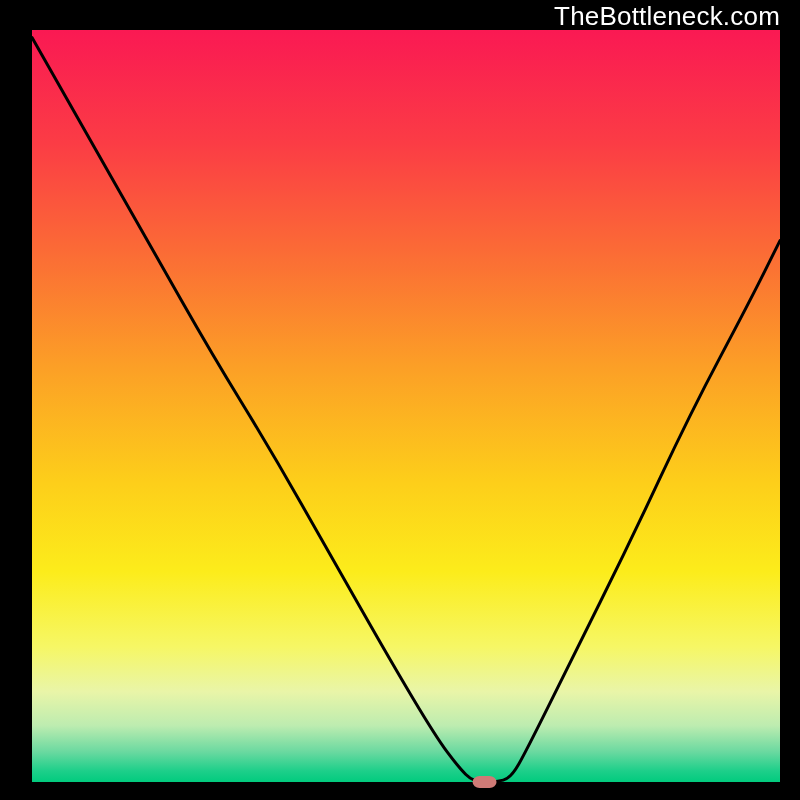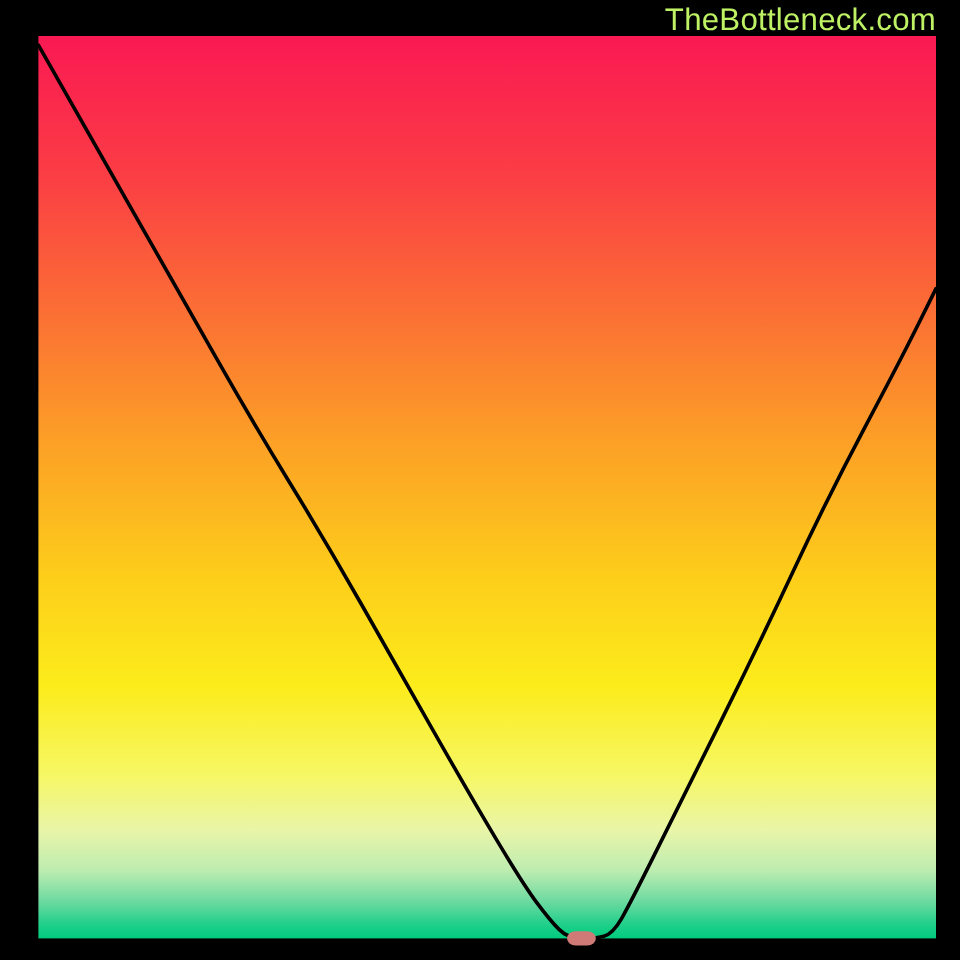--- a/index.html
+++ b/index.html
@@ -13,21 +13,21 @@
   }
   .container {
     position: relative;
     width: 800px;
     height: 800px;
   }
   .watermark {
     position: absolute;
     top: 1px;
     right: 20px;
-    color: #bef264;
+    color: #ffffff;
     font-size: 26px;
     font-weight: 400;
     letter-spacing: 0.2px;
     z-index: 5;
   }
   svg {
     display: block;
   }
 </style>
 </head>

